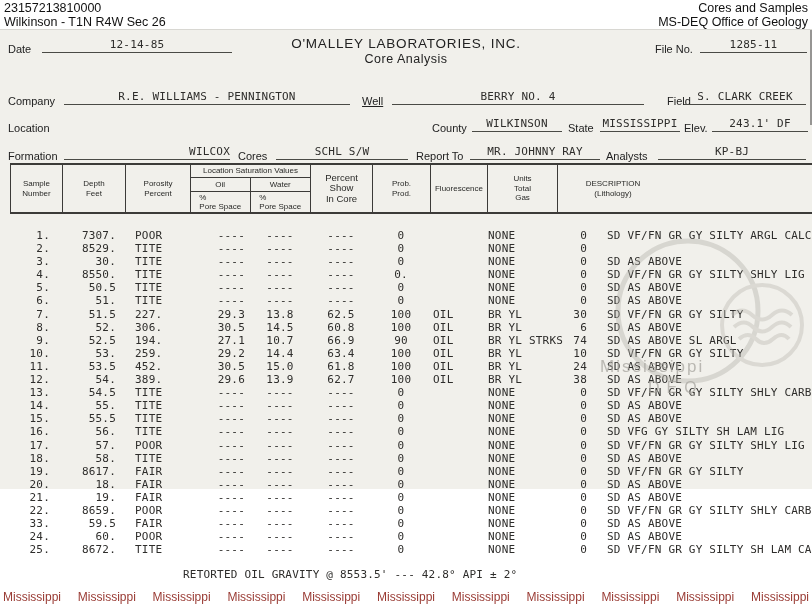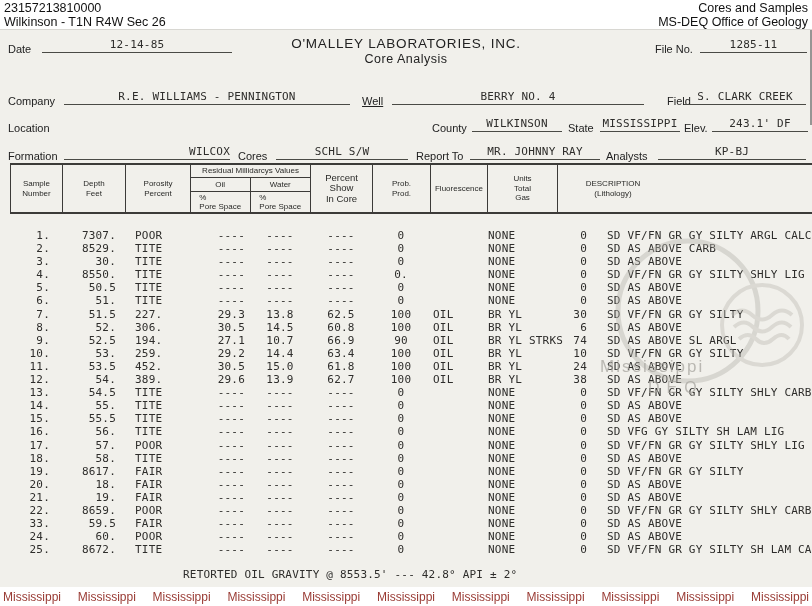--- a/index.html
+++ b/index.html
@@ -7,21 +7,21 @@
     width:812px;height:606px;overflow:hidden;position:relative;
     background:#ffffff;
     font-family:"Liberation Sans",sans-serif;
     -webkit-font-smoothing:antialiased;
   }
   
   .viewer-top{position:absolute;left:4px;top:1px;font-size:12.5px;color:#111;line-height:14px;}
   .viewer-top-right{position:absolute;right:4px;top:1px;font-size:12.5px;color:#111;line-height:14px;text-align:right;}
   
   .paper{
-    position:absolute;left:0;top:29px;width:812px;height:558px;
+    position:absolute;left:0;top:29px;width:812px;height:460px;
     background:#f1f0eb;
     box-shadow:inset 0 1px 0 #d8d7d2;
     color:#1e1e1e;
   }
   .scan-edge{position:absolute;right:0;top:30px;width:2px;height:95px;background:#4a4a4a;opacity:.55;}
   .label{font-size:11px;color:#222;}
   .mono{font-family:"DejaVu Sans Mono",monospace;font-size:11px;letter-spacing:.2px;color:#2e2d2b;}
   .uline{border-bottom:1px solid #4a4a45;display:inline-block;text-align:center;padding-bottom:1px;}
   .abs{position:absolute;}
   .title{font-size:13.5px;letter-spacing:.8px;color:#222;text-align:center;}
@@ -119,21 +119,21 @@
   <span class="abs uline mono" style="left:658px;top:116px;width:148px;">KP-BJ</span>
 
   <div class="thead">
     <div class="hcell">Sample
 Number</div>
     <div class="hcell">Depth
 Feet</div>
     <div class="hcell">Porosity
 Percent</div>
     <div class="resid">
-      <div class="rtitle">Residual Millidarcys Values</div>
+      <div class="rtitle">Location Saturation Values</div>
       <div class="rcols">
         <div class="rcol first">
           <div class="rlabel">Oil</div>
           <div class="rpore">%
 Pore Space</div>
         </div>
         <div class="rcol">
           <div class="rlabel">Water</div>
           <div class="rpore">%
 Pore Space</div>
@@ -171,21 +171,20 @@
         <div class="cell c0">2.</div>
         <div class="cell c1">8529.</div>
         <div class="cell c2">TITE</div>
         <div class="cell c3">----</div>
         <div class="cell c4">----</div>
         <div class="cell c5">----</div>
         <div class="cell c6">0</div>
         <div class="cell c7"></div>
         <div class="cell c8">NONE</div>
         <div class="cell c9">0</div>
-        <div class="cell c10">SD AS ABOVE CARB</div>
       </div>
       <div class="trow">
         <div class="cell c0">3.</div>
         <div class="cell c1">30.</div>
         <div class="cell c2">TITE</div>
         <div class="cell c3">----</div>
         <div class="cell c4">----</div>
         <div class="cell c5">----</div>
         <div class="cell c6">0</div>
         <div class="cell c7"></div>

